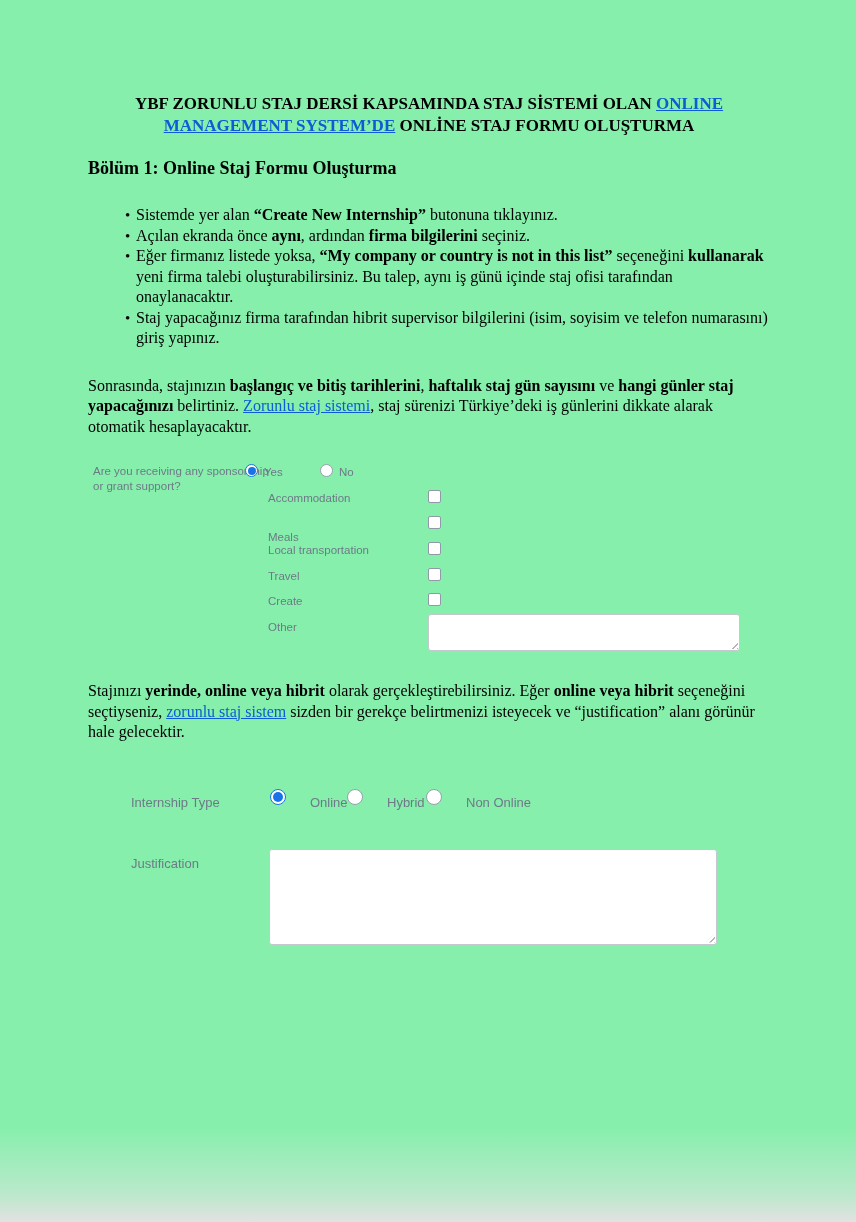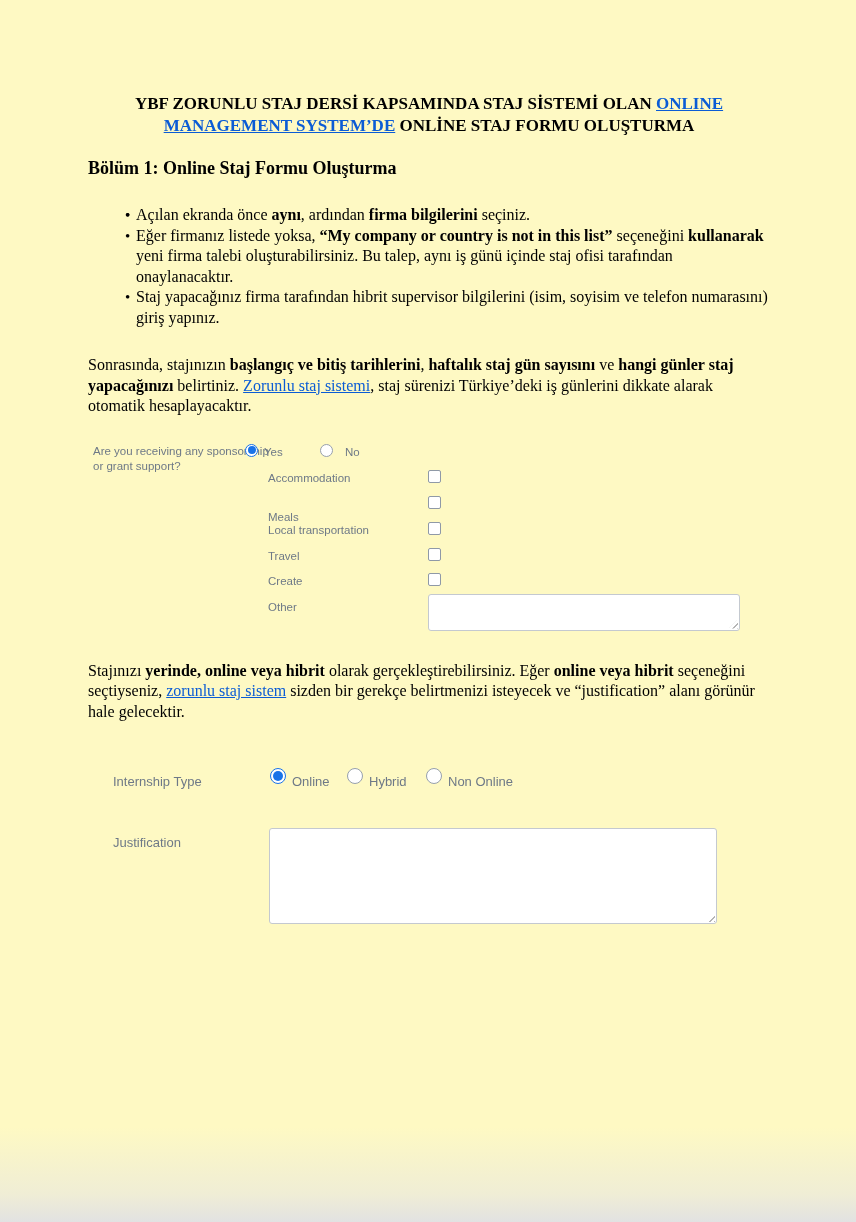--- a/index.html
+++ b/index.html
@@ -1,16 +1,16 @@
 <!DOCTYPE html>
 <html><head>
 <meta charset="utf-8">
 <style>
   html,body{margin:0;padding:0;background:#ffffff;}
-  .page{position:relative;width:856px;height:1222px;background:#fef9c3;overflow:hidden;
+  .page{position:relative;width:856px;height:1222px;background:#86efac;overflow:hidden;
         font-family:"Liberation Serif", serif;color:#000;text-decoration:underline;}
   .content{position:absolute;left:88px;top:0;width:682px;}
 
   .doc-title{margin-top:93px;text-align:center;font-weight:bold;font-size:17px;line-height:22px;}
   .b{font-weight:bold;}
   a.lnk{color:#0b5cd5;text-decoration:underline;cursor:pointer;}
 
   .section-heading{margin-top:21px;font-weight:bold;font-size:18px;line-height:21px;}
 
   .bullets{margin:26px 0 0 0;padding:0;list-style:none;}
@@ -24,21 +24,21 @@
   .para.p1{margin-top:27px;}
   .para.p2{margin-top:20px;}
   .para.p3{margin-top:24px;}
 
   
   .form-shot{position:relative;font-family:"Liberation Sans", sans-serif;color:#6e7987;}
   .shot-1{margin-top:24px;height:196px;}
   .shot-2{margin-top:44px;height:165px;}
 
   .f-label{position:absolute;font-size:11.5px;line-height:15px;color:#6e7987;}
-  .f-label2{position:absolute;font-size:13px;line-height:17px;color:#6e7987;}
+  .f-label2{position:absolute;font-size:13px;line-height:17px;color:#6e7987;margin-left:18px;}
 
   .radio{position:absolute;box-sizing:border-box;border-radius:50%;background:#fff;border:1.5px solid #97a0ac;}
   .radio.on{border-color:#1973e8;}
   .radio.on::after{content:"";position:absolute;inset:1.5px;border-radius:50%;background:#1973e8;}
   .radio-sm{width:13px;height:13px;}
   .radio-lg{width:16px;height:16px;border-width:1.7px;}
   .radio-lg.on::after{inset:2px;}
 
   .checkbox{position:absolute;box-sizing:border-box;width:13px;height:13px;border:1.5px solid #8f99a7;border-radius:2px;background:#fff;}
 
@@ -56,20 +56,21 @@
 <div class="page">
   <div class="content">
 
     <div class="doc-title"><span class="b">YBF ZORUNLU STAJ DERSİ KAPSAMINDA STAJ SİSTEMİ OLAN </span><a class="lnk b" href="#">ONLINE MANAGEMENT SYSTEM’DE</a><span class="b"> ONLİNE STAJ FORMU OLUŞTURMA</span></div>
 
     <div class="section-heading">Bölüm 1: Online Staj Formu Oluşturma</div>
 
     <ul class="bullets">
       <li class="bullet-item">
         <span class="bullet-marker">•</span>
+        <span><span>Sistemde yer alan </span><span class="b">“Create New Internship”</span><span> butonuna tıklayınız.</span></span>
       </li>
       <li class="bullet-item">
         <span class="bullet-marker">•</span>
         <span><span>Açılan ekranda önce </span><span class="b">aynı</span><span>, ardından </span><span class="b">firma bilgilerini</span><span> seçiniz.</span></span>
       </li>
       <li class="bullet-item">
         <span class="bullet-marker">•</span>
         <span><span>Eğer firmanız listede yoksa, </span><span class="b">“My company or country is not in this list”</span><span> seçeneğini </span><span class="b">kullanarak</span><span> yeni firma talebi oluşturabilirsiniz. Bu talep, aynı iş günü içinde staj ofisi tarafından onaylanacaktır.</span></span>
       </li>
       <li class="bullet-item">
@@ -81,21 +82,21 @@
 
     <p class="para p1"><span>Sonrasında, stajınızın </span><span class="b">başlangıç ve bitiş tarihlerini</span><span>, </span><span class="b">haftalık staj gün sayısını</span><span> ve </span><span class="b">hangi günler staj yapacağınızı</span><span> belirtiniz. </span><a class="lnk" href="#">Zorunlu staj sistemi</a><span>, staj sürenizi Türkiye’deki iş günlerini dikkate alarak otomatik hesaplayacaktır.</span></p>
 
     <div class="form-shot shot-1">
       <div class="f-label" style="left:5px;top:3px;width:176px;">Are you receiving any sponsorship or grant support?</div>
 
       <span class="radio radio-sm on" style="left:157px;top:3px;"></span>
       <span class="f-label" style="left:176px;top:4px;">Yes</span>
 
       <span class="radio radio-sm" style="left:232px;top:3px;"></span>
-      <span class="f-label" style="left:257px;top:4px;">No</span>
+      <span class="f-label" style="left:251px;top:4px;">No</span>
 
       <span class="f-label" style="left:180px;top:30px;">Accommodation</span>
       <span class="checkbox" style="left:340px;top:29px;"></span>
 
       <span class="f-label" style="left:180px;top:56px;margin-top:13px;">Meals</span>
       <span class="checkbox" style="left:340px;top:55px;"></span>
 
       <span class="f-label" style="left:180px;top:82px;">Local transportation</span>
       <span class="checkbox" style="left:340px;top:81px;"></span>
 

